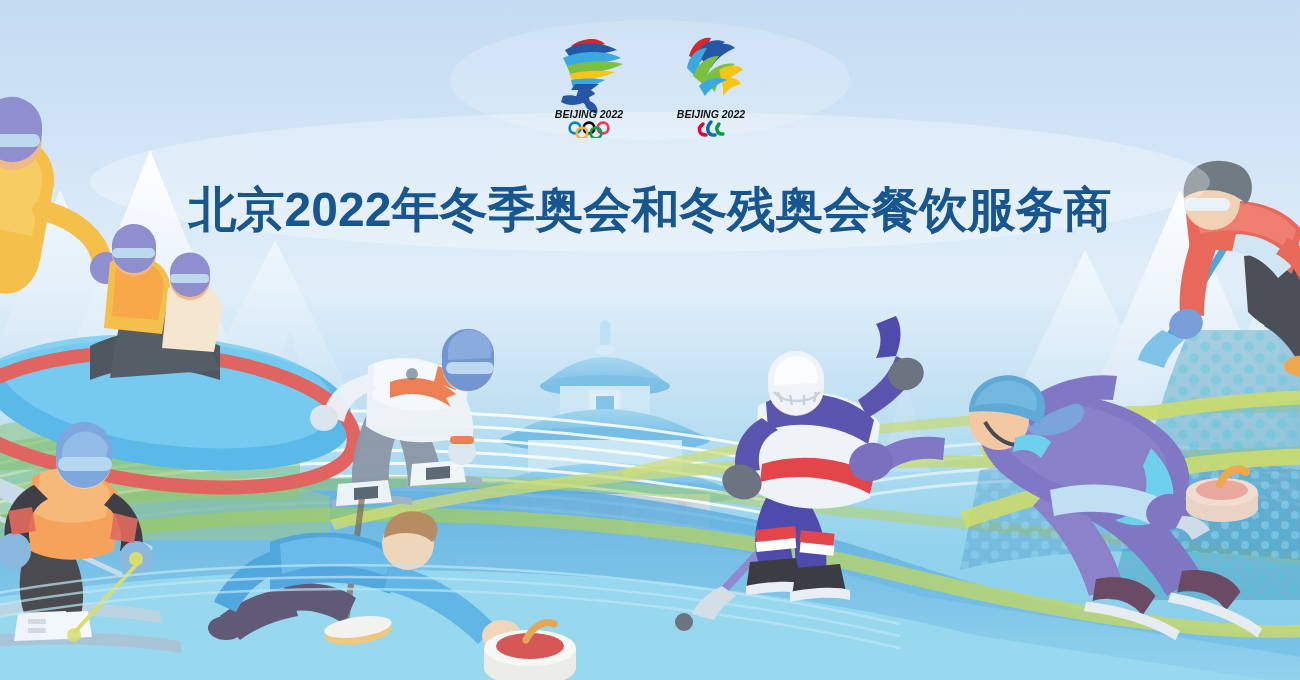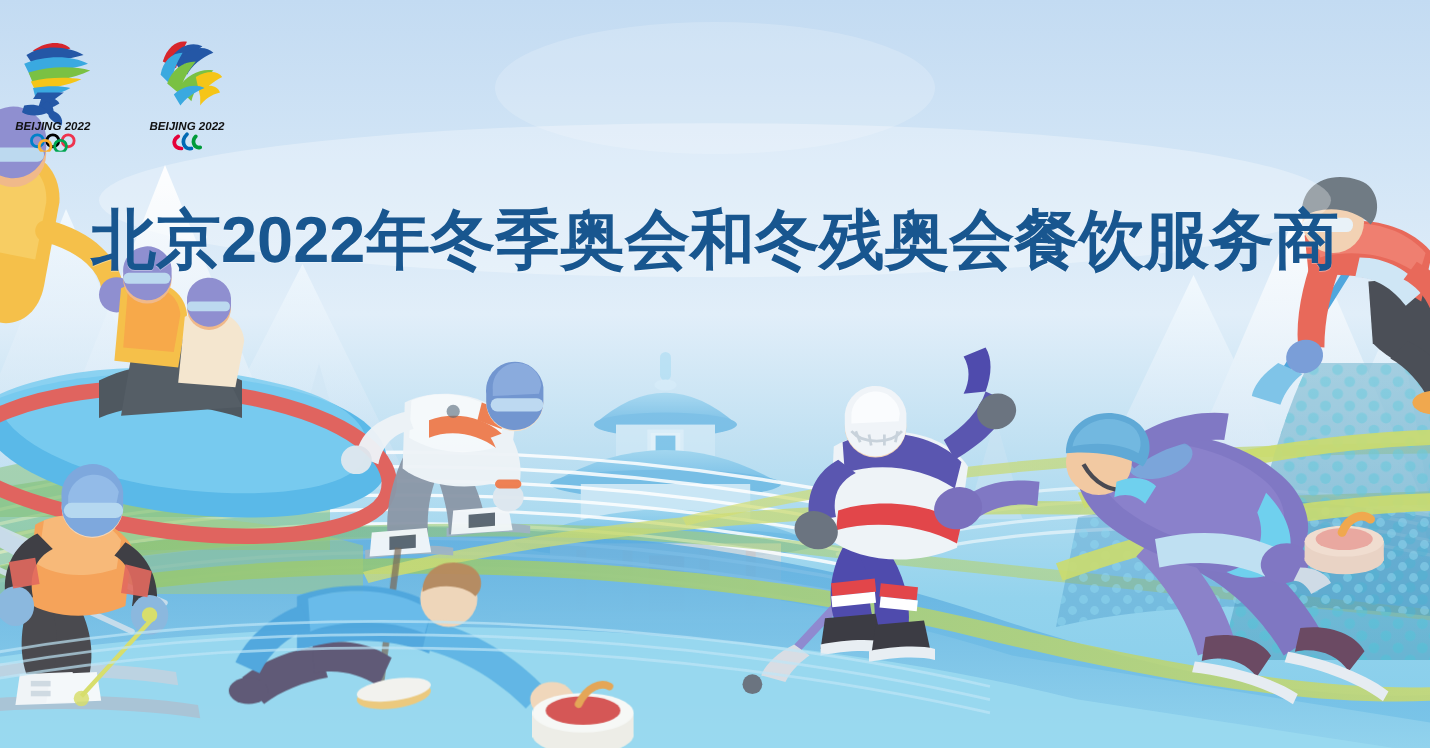--- a/index.html
+++ b/index.html
@@ -16,32 +16,32 @@
 
   
   #title-wrap{
     position:absolute;left:0;right:0;top:147px;
     text-align:center;z-index:60;
   }
   #page-title{
     display:inline-block;
     font-family:"Liberation Sans","DejaVu Sans",sans-serif;
     font-weight:bold;
-    font-size:59px;
+    font-size:48px;
     line-height:62px;
     letter-spacing:0px;
     color:#18568f;
     white-space:nowrap;
     text-shadow:0 1px 0 rgba(255,255,255,.35);
   }
 
   
   #emblems{
     position:absolute;top:30px;left:0;right:0;
-    display:flex;align-items:flex-start;
+    display:flex;justify-content:center;align-items:flex-start;
     gap:26px;z-index:60;
   }
   .emblem{width:96px;height:108px;position:relative;}
   .emblem svg{display:block;width:96px;height:108px;}
 
   .nodrag{user-select:none;}
 </style>
 </head>
 <body>
 

